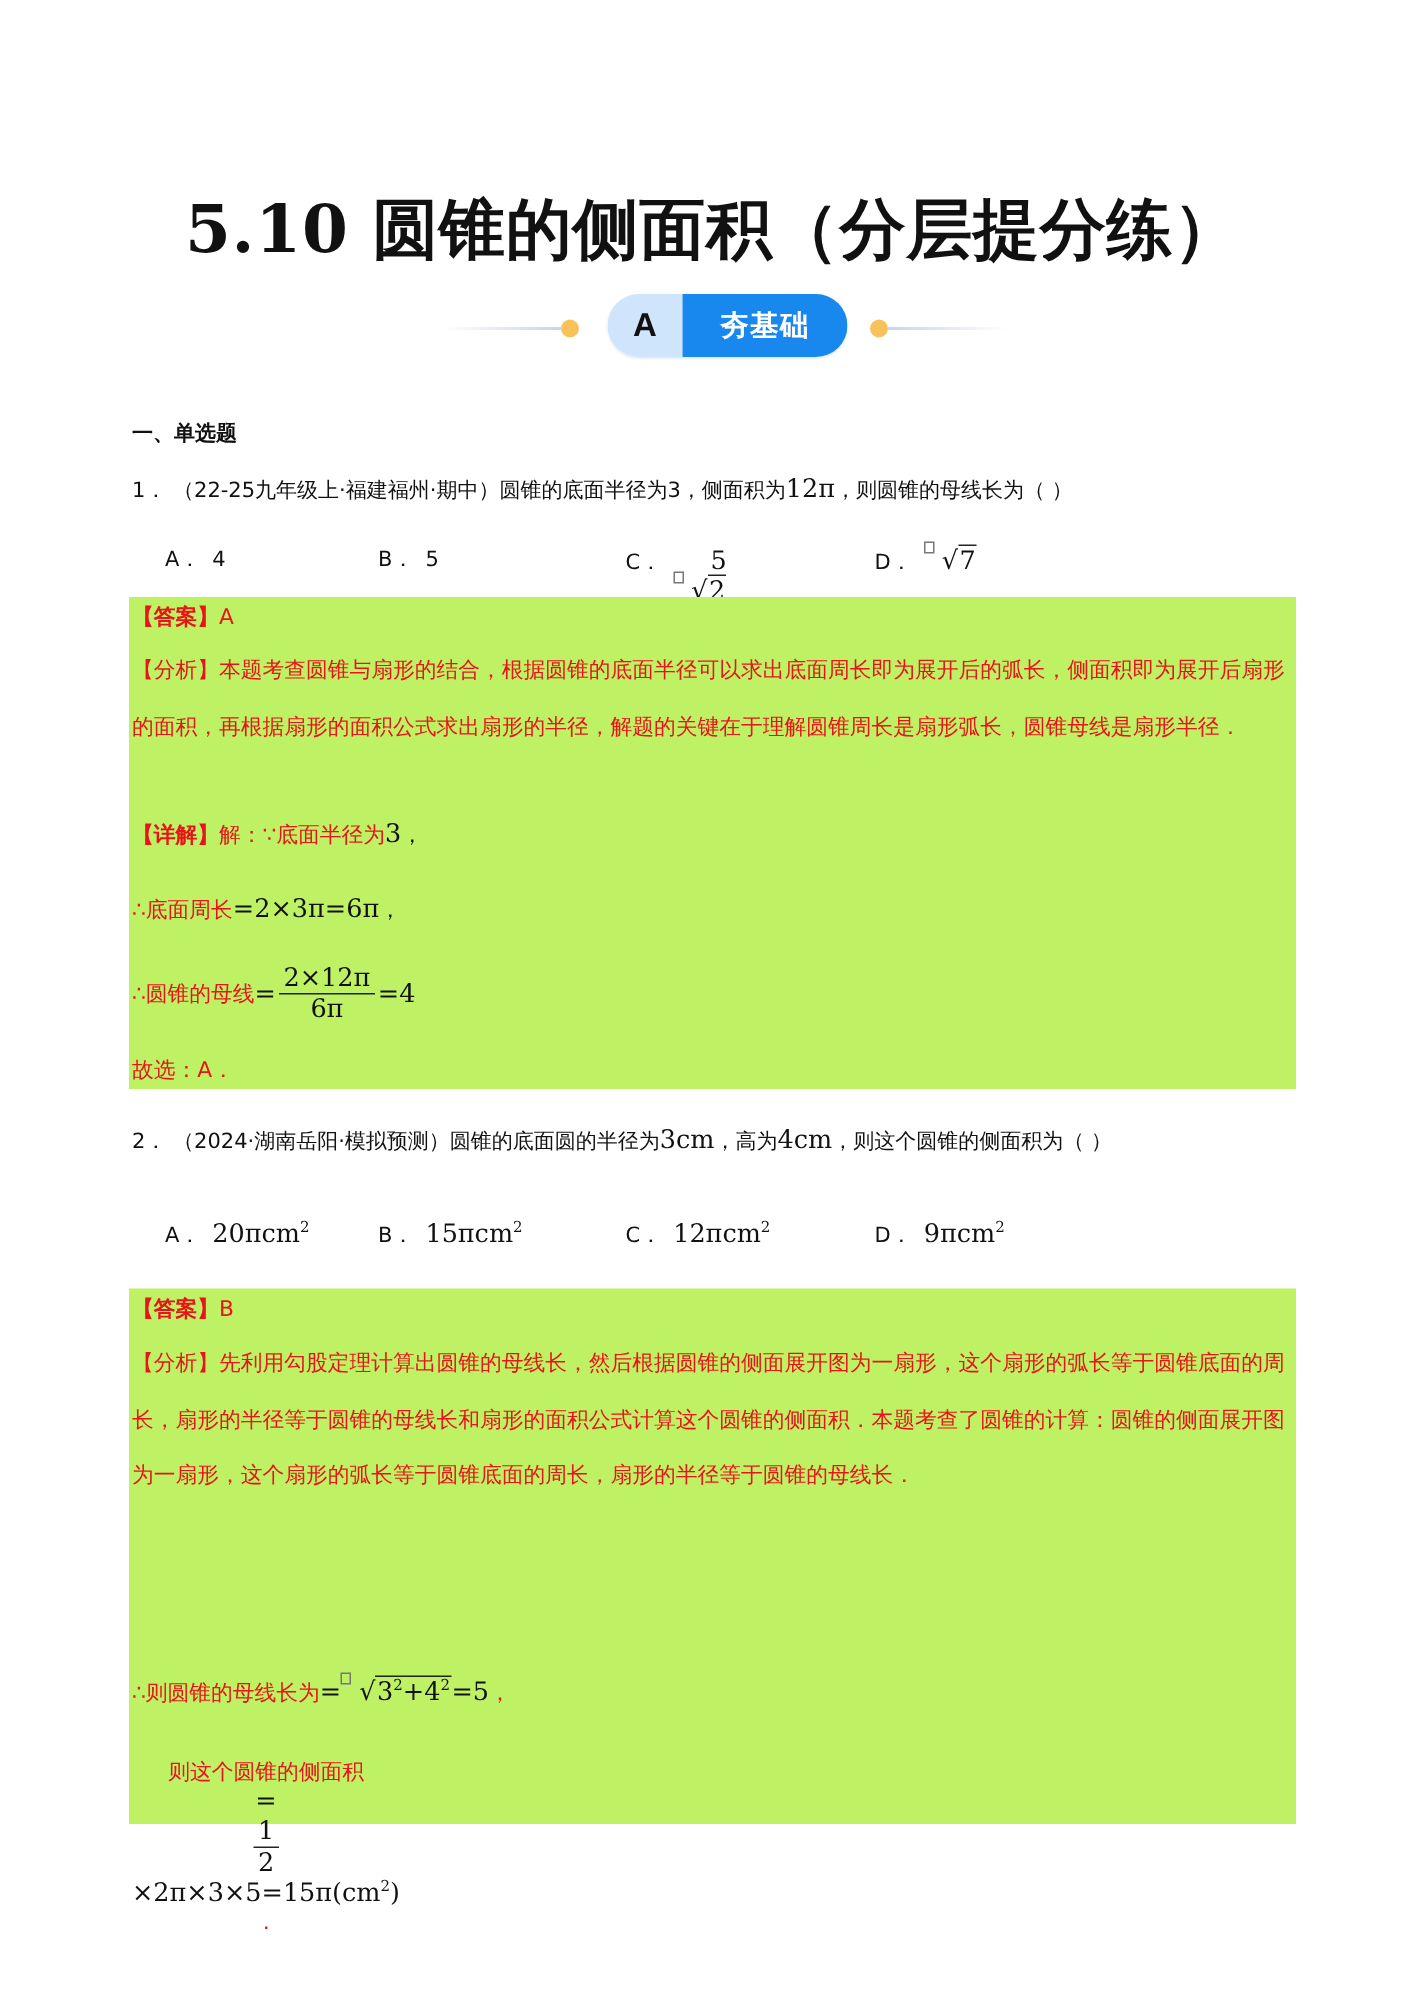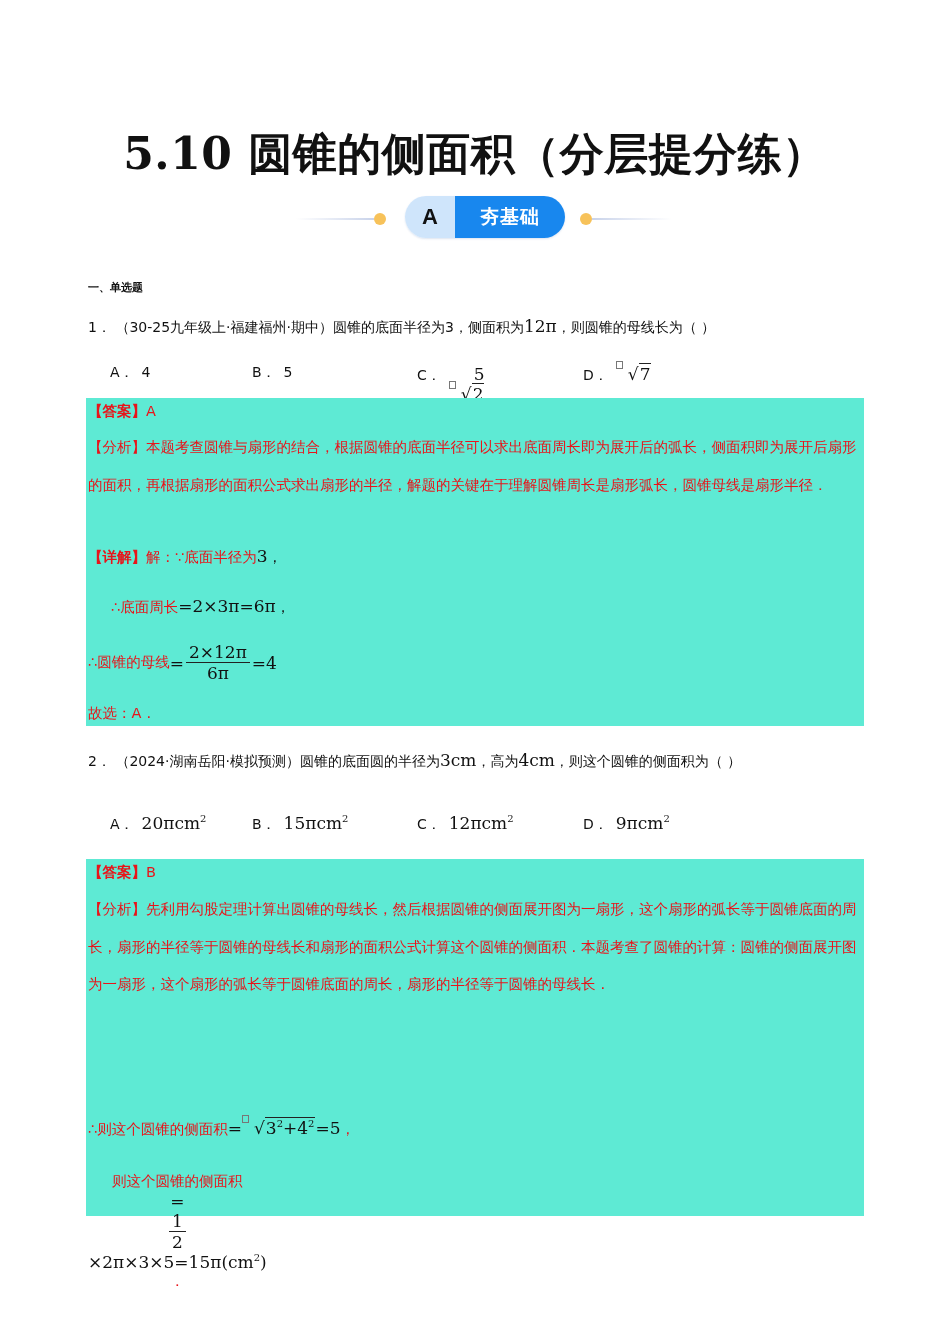--- a/index.html
+++ b/index.html
@@ -51,21 +51,21 @@
       font-size: 22px; display: flex; align-items: center; justify-content: center;
     }
     .badge-text {
       flex: 1; background: #1887ee; color: #ffffff;
       font-weight: bold; font-size: 19px; letter-spacing: 1px;
       display: flex; align-items: center; justify-content: center;
     }
 
     
     .section-heading {
-      left: 88px; top: 280px; font-size: 11px; font-weight: bold; color: #111;
+      left: 88px; top: 280px; font-size: 14px; font-weight: bold; color: #111;
     }
 
     .q-line {
       left: 88px; font-size: 14px; color: #111; white-space: nowrap;
     }
     .q-source { color: #111; }
     .math {
       font-family: "DejaVu Serif", "Liberation Serif", serif;
       font-size: 17px;
     }
@@ -81,21 +81,21 @@
       position: absolute; left: 0; top: -3px; width: 7px; height: 8px;
       border: 1px solid #777; font-size: 0;
     }
     .root .rad-sign { font-family: "DejaVu Sans", sans-serif; }
     .root .radicand {
       border-top: 1px solid #222; padding: 0 1px;
     }
 
     
     .answer-box {
-      left: 86px; width: 778px; background: #5eead4;
+      left: 86px; width: 778px; background: #bef264;
     }
     .ans-line {
       position: absolute; left: 2px; color: #e8141a; font-size: 14.5px; white-space: nowrap;
     }
     .ans-line .br { font-weight: bold; color: #e8141a; }
     .ans-line .blk { color: #111; }
     .ans-line .m {
       font-family: "DejaVu Serif", "Liberation Serif", serif; color: #111; font-size: 17px;
     }
     .ans-para {
@@ -121,21 +121,21 @@
   <div class="badge-letter">A</div>
   <div class="badge-text">夯基础</div>
 </div>
 <div class="abs badge-dot" style="left:580px;"></div>
 <div class="abs badge-line right"></div>
 
 <div class="abs section-heading">一、单选题</div>
 
 <div class="abs q-line" style="top:316px;">
   <span>1．</span>
-  <span class="q-source">（30-25九年级上·福建福州·期中）</span><span>圆锥的底面半径为3，侧面积为</span><span class="math">12π</span><span>，则圆锥的母线长为（    ）</span>
+  <span class="q-source">（22-25九年级上·福建福州·期中）</span><span>圆锥的底面半径为3，侧面积为</span><span class="math">12π</span><span>，则圆锥的母线长为（    ）</span>
 </div>
 
 <div class="abs options" style="top:364px;">
   <div class="opt" style="position:absolute; left:0;">
     <span>A．</span>
     <span>4</span>
   </div>
   <div class="opt" style="position:absolute; left:142px;">
     <span>B．</span>
     <span>5</span>
@@ -153,21 +153,21 @@
 <div class="abs answer-box" style="top:398px; height:328px;">
   <div class="ans-line" style="top:4px;">
     <span class="br">【答案】</span><span>A</span>
   </div>
   <div class="ans-para" style="top:31px;">
     <span class="br">【分析】</span><span>本题考查圆锥与扇形的结合，根据圆锥的底面半径可以求出底面周长即为展开后的弧长，侧面积即为展开后扇形的面积，再根据扇形的面积公式求出扇形的半径，解题的关键在于理解圆锥周长是扇形弧长，圆锥母线是扇形半径．</span>
   </div>
   <div class="ans-line" style="top:148px;">
     <span class="br">【详解】</span><span>解：∵底面半径为</span><span class="m">3</span><span class="blk">，</span>
   </div>
-  <div class="ans-line" style="top:198px;margin-left:23px;">
+  <div class="ans-line" style="top:198px;">
     <span>∴底面周长</span><span class="m">=2×3π=6π</span><span class="blk">，</span>
   </div>
   <div class="ans-line" style="top:244px; display:flex; align-items:center;">
     <span>∴圆锥的母线</span>
       <span class="m">=</span>
       <span class="frac m">
         <span class="num">2×12π</span>
         <span class="den">6π</span>
       </span>
       <span class="m">=4</span>
@@ -202,21 +202,21 @@
 </div>
 
 <div class="abs answer-box" style="top:859px; height:357px;">
   <div class="ans-line" style="top:4px;">
     <span class="br">【答案】</span><span>B</span>
   </div>
   <div class="ans-para" style="top:32px;">
     <span class="br">【分析】</span><span>先利用勾股定理计算出圆锥的母线长，然后根据圆锥的侧面展开图为一扇形，这个扇形的弧长等于圆锥底面的周长，扇形的半径等于圆锥的母线长和扇形的面积公式计算这个圆锥的侧面积．本题考查了圆锥的计算：圆锥的侧面展开图为一扇形，这个扇形的弧长等于圆锥底面的周长，扇形的半径等于圆锥的母线长．</span>
   </div>
   <div class="ans-line" style="top:259px;">
-    <span>∴则这个圆锥的侧面积</span><span class="m">=</span><span class="m root"><span class="rad-idx"></span><span class="rad-sign">√</span><span class="radicand"><span>3</span><sup class="sq">2</sup>+<span>4</span><sup class="sq">2</sup></span></span><span class="m">=5</span><span>，</span>
+    <span>∴则圆锥的母线长为</span><span class="m">=</span><span class="m root"><span class="rad-idx"></span><span class="rad-sign">√</span><span class="radicand"><span>3</span><sup class="sq">2</sup>+<span>4</span><sup class="sq">2</sup></span></span><span class="m">=5</span><span>，</span>
   </div>
   <div class="ans-line" style="top:313px; display:flex; align-items:center;flex-direction:column;">
     <span>则这个圆锥的侧面积</span>
       <span class="m">=</span>
       <span class="frac m">
         <span class="num">1</span>
         <span class="den">2</span>
       </span>
       <span class="m"><span>×2π×3×5=15π(cm</span><sup class="sq">2</sup><span>)</span></span>
       <span>．</span>

